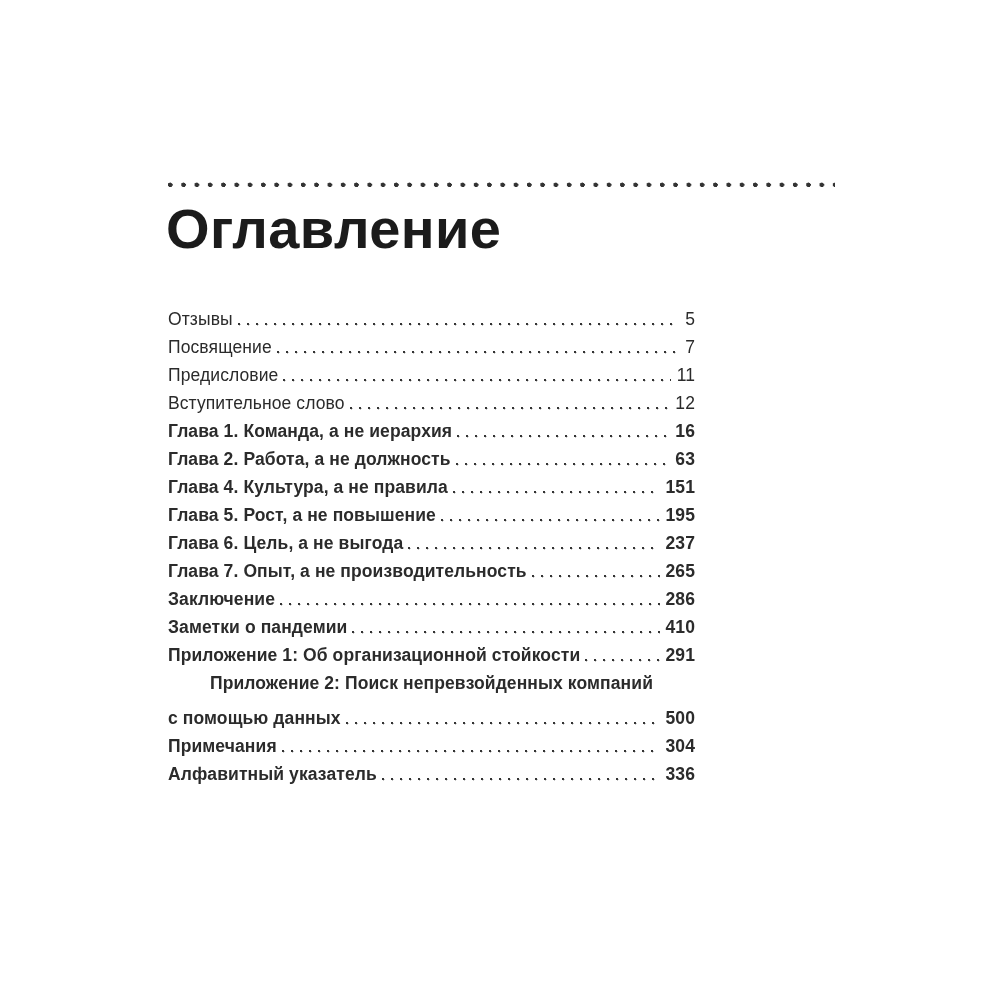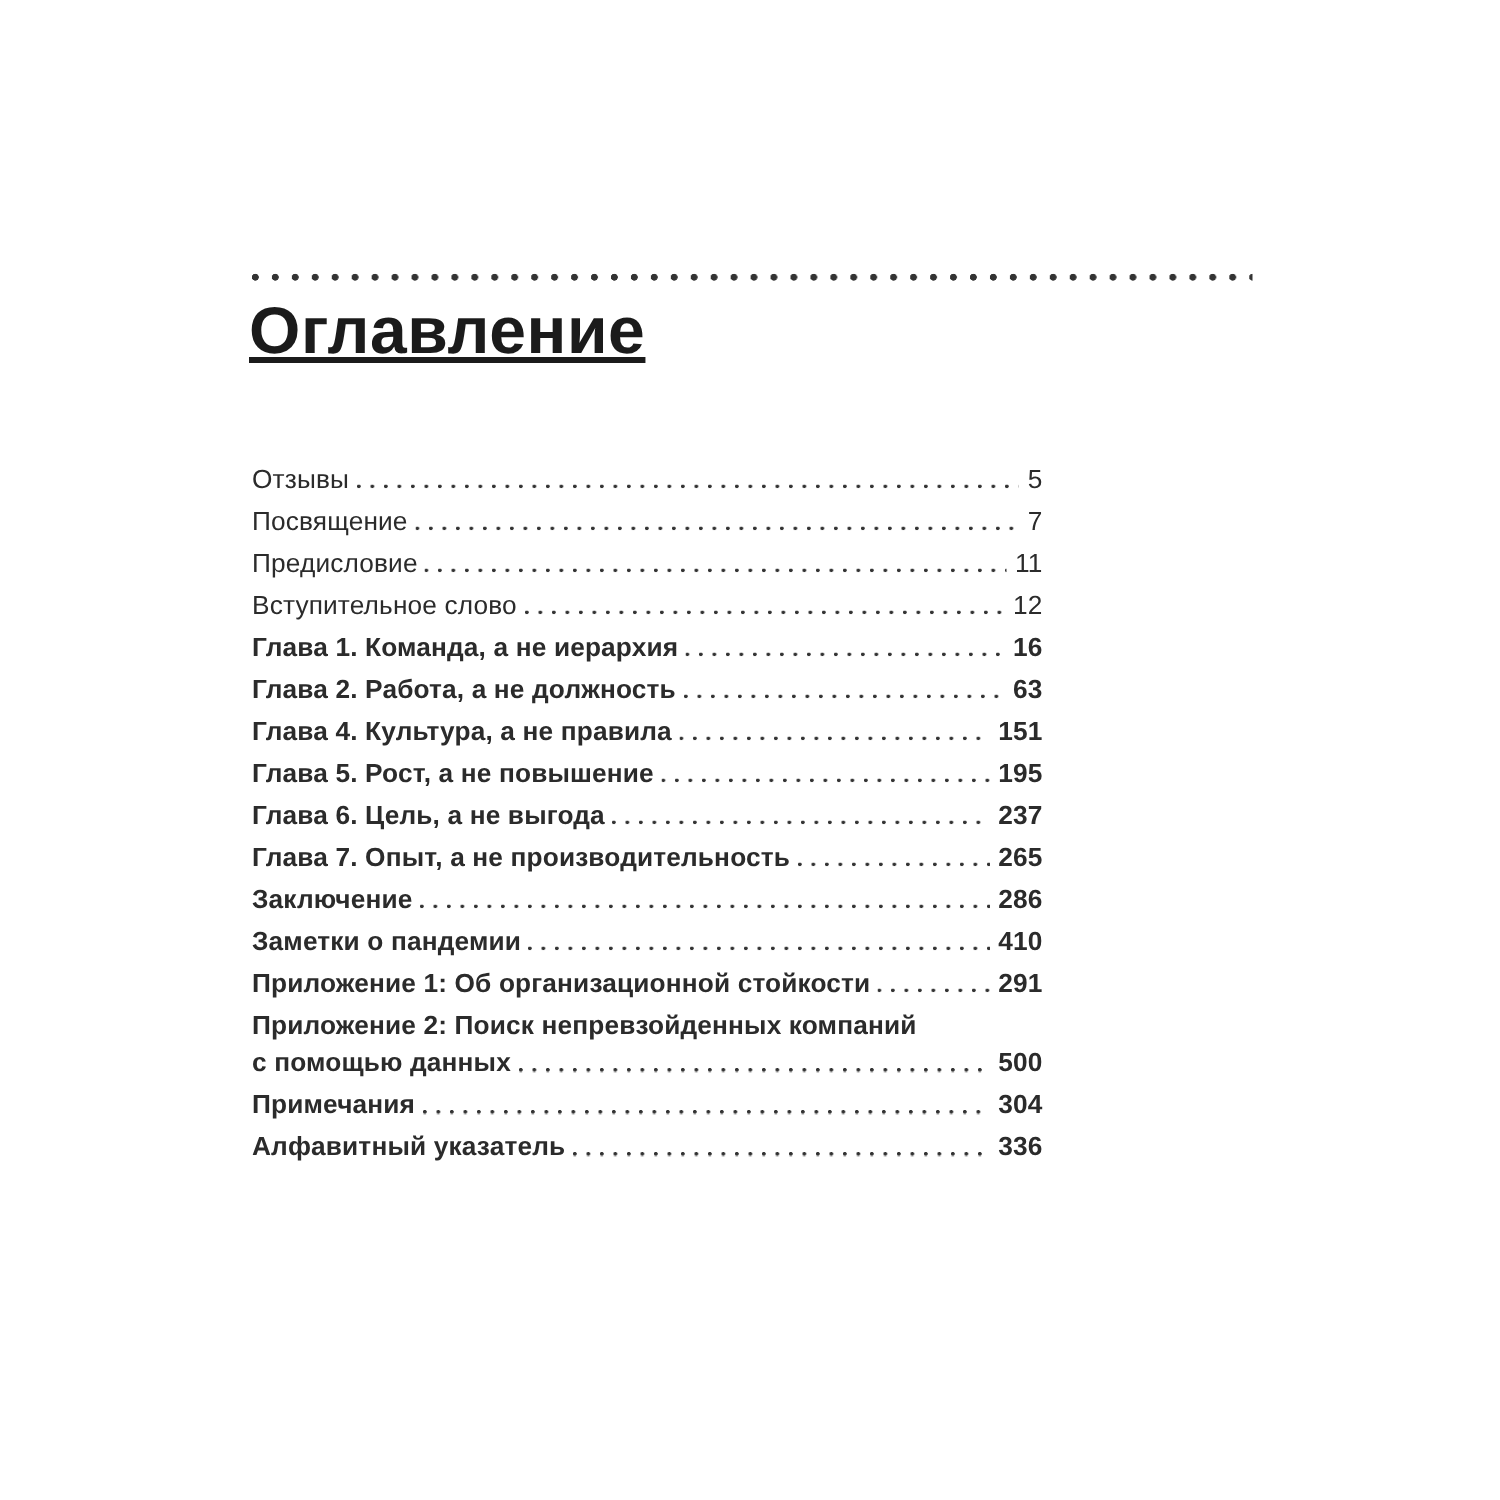--- a/index.html
+++ b/index.html
@@ -23,40 +23,40 @@
     position: absolute;
     left: 168px; top: 182px;
     width: 667px; height: 6px;
     background-image: radial-gradient(circle at 2.2px 2.8px, var(--dots) 2.1px, transparent 2.5px);
     background-size: 13.3px 6px;
     background-repeat: repeat-x;
   }
   .page-title {
     position: absolute;
     left: 166px; top: 196px;
-    font-size: 44px;
+    font-size: 56px;
     font-weight: 700;
     letter-spacing: 0.4px;
     color: var(--title);
-    text-decoration: underline;
   }
   .toc {
     position: absolute;
     left: 168px; top: 310px;
     width: 527px;
     font-size: 17.5px;
     line-height: 19px;
     letter-spacing: 0.1px;
     color: var(--text);
+    text-align: center;
   }
   .toc-group + .toc-group { margin-top: 8px; font-weight: bold; }
   .toc-entry { margin-bottom: 9px; }
   .toc-row { display: flex; }
   .toc-label { white-space: nowrap; flex: none; }
-  .toc-line1 { margin-bottom: 6px; }
+  .toc-line1 { margin-bottom: 16px; }
   .toc-leader {
     flex: 1 1 auto;
     min-width: 18px;
     margin-left: 5px;
     margin-right: 6px;
     background-image: radial-gradient(circle at 1.2px 1.2px, var(--dots) 1.05px, transparent 1.45px);
     background-size: 9px 3px;
     background-repeat: repeat-x;
     background-position: left 0px bottom 3px;
   }

